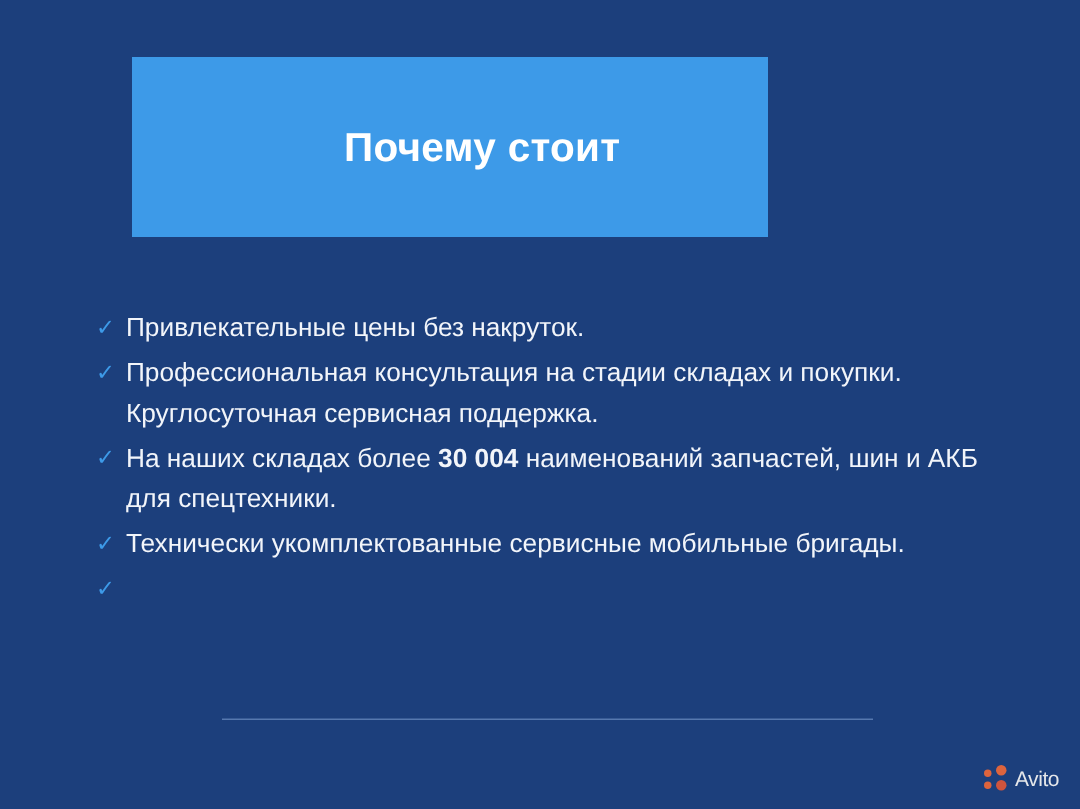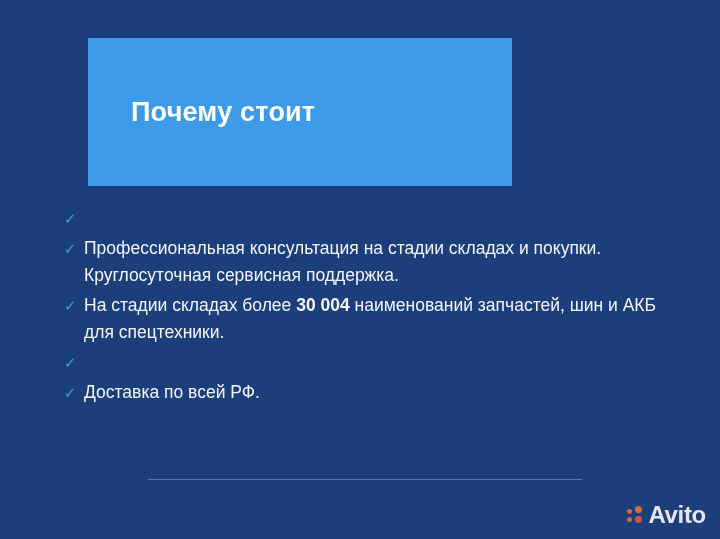--- a/index.html
+++ b/index.html
@@ -18,27 +18,28 @@
     width: 720px;
     height: 539px;
     background: #1c3f7c;
     box-sizing: border-box;
   }
   .title-box {
     position: absolute;
     left: 88px;
     top: 38px;
     width: 424px;
-    height: 148px;
+    height: 120px;
     background: #3d9ae8;
     display: flex;
     flex-direction: column;
     justify-content: center;
     padding-left: 43px;
     box-sizing: border-box;
+    text-align: center;
   }
   .title-line {
     color: #ffffff;
     font-size: 27px;
     font-weight: bold;
     line-height: 34px;
     letter-spacing: 0.2px;
     white-space: nowrap;
   }
   .bullets {
@@ -99,57 +100,58 @@
     display: block;
     border-radius: 50%;
     background: #e8663a;
   }
   .wm-dots i.d1 { width: 5px; height: 5px; left: 0px; top: 4px; }
   .wm-dots i.d2 { width: 5px; height: 5px; left: 0px; top: 12px; }
   .wm-dots i.d3 { width: 7px; height: 7px; left: 8px; top: 1px; }
   .wm-dots i.d4 { width: 7px; height: 7px; left: 8px; top: 11px; background: #d8563a; }
   .wm-text {
     color: #f0f0f0;
-    font-size: 24px;
-    font-weight: bold;
+    font-size: 14px;
+    font-weight: normal;
     letter-spacing: -0.3px;
   }
 </style>
 </head>
 <body>
 
 <div class="slide">
 
   <div class="title-box">
     <div class="title-line">Почему стоит</div>
   </div>
 
   <div class="bullets">
 
     <div class="bullet">
       <span class="check">✓</span>
+      <span class="bullet-text">Привлекательные цены без накруток.</span>
     </div>
 
     <div class="bullet">
       <span class="check">✓</span>
       <span class="bullet-text">Профессиональная консультация на стадии складах и покупки. Круглосуточная сервисная поддержка.</span>
     </div>
 
     <div class="bullet">
       <span class="check">✓</span>
-      <span class="bullet-text"><span>На стадии складах более </span><b>30 004</b><span> наименований запчастей, шин и АКБ для спецтехники.</span></span>
+      <span class="bullet-text"><span>На наших складах более </span><b>30 004</b><span> наименований запчастей, шин и АКБ для спецтехники.</span></span>
     </div>
 
     <div class="bullet">
       <span class="check">✓</span>
+      <span class="bullet-text">Технически укомплектованные сервисные мобильные бригады.</span>
     </div>
 
     <div class="bullet">
       <span class="check">✓</span>
-      <span class="bullet-text">Доставка по всей РФ.</span>
     </div>
 
   </div>
 
   <div class="divider"></div>
 
   <div class="watermark">
     <span class="wm-dots">
       <i class="d1"></i>
         <i class="d2"></i>

